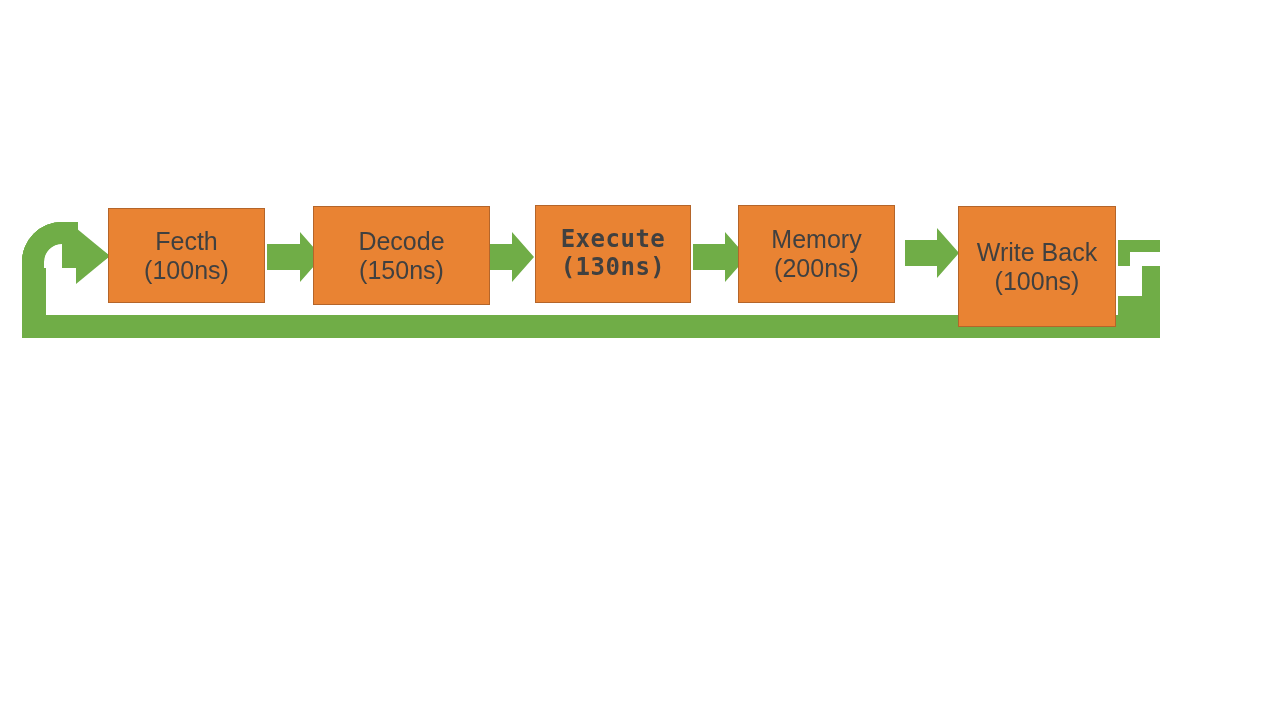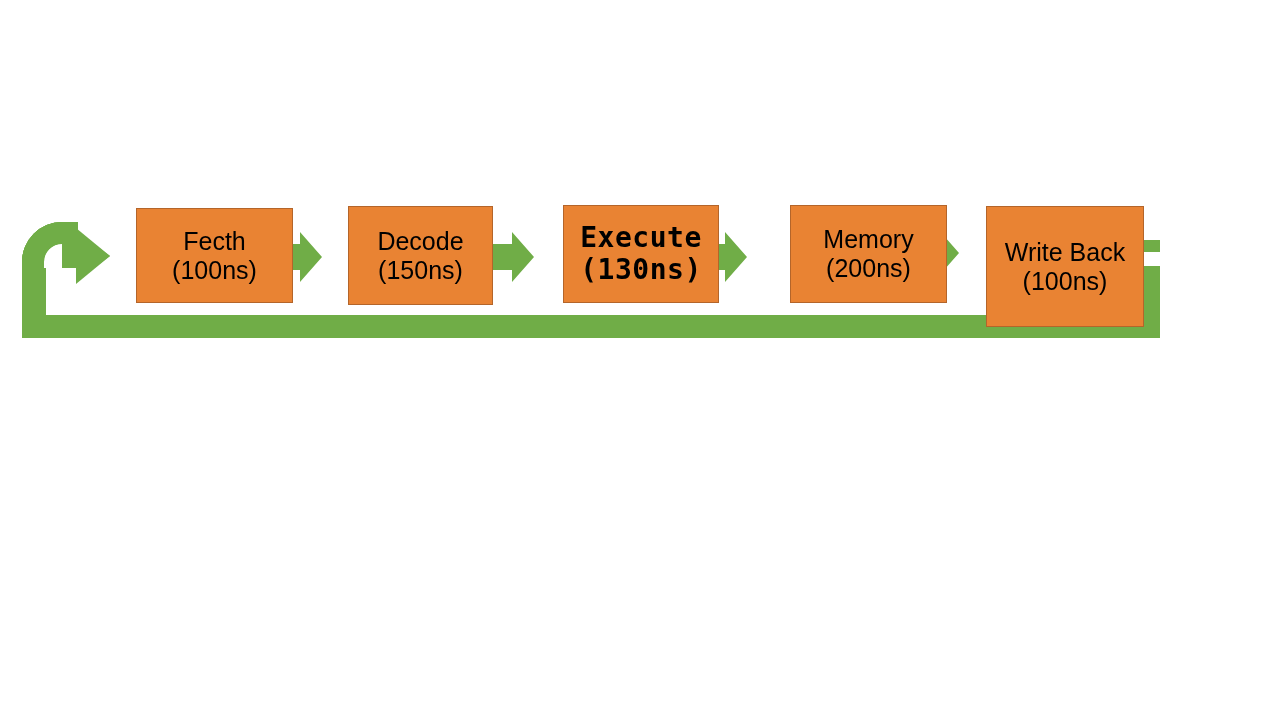--- a/index.html
+++ b/index.html
@@ -28,41 +28,40 @@
   }
   .stage-box {
     position: absolute;
     box-sizing: border-box;
     background: #E98333;
     border: 1px solid #B4652A;
     display: flex;
     flex-direction: column;
     align-items: center;
     justify-content: center;
-    color: #000000;
+    color: #404040;
     line-height: 1.16;
     z-index: 3;
-    margin-left: 28px;
   }
   .stage-label,
   .stage-time {
     display: block;
     white-space: nowrap;
     text-align: center;
   }
   .stage-sans .stage-label,
   .stage-sans .stage-time {
     font-family: "Liberation Sans", sans-serif;
     font-size: 25px;
     font-weight: 400;
   }
   .stage-mono .stage-label,
   .stage-mono .stage-time {
     font-family: "DejaVu Sans Mono", monospace;
-    font-size: 28px;
+    font-size: 24px;
     font-weight: 700;
     letter-spacing: 0.5px;
   }
 </style>
 </head>
 <body>
 
 <div id="canvas">
 
   <svg id="diagram-svg" viewBox="0 0 1280 720">
@@ -154,31 +153,31 @@
     <g>
       <polygon points="905,240 937,240 937,228 959,253 937,278 937,266 905,266" fill="#70AD47"></polygon>
     </g>
   </svg>
 
   <div class="stage-box stage-sans" id="stage-fetch" style="left:108px; top:208px; width:157px; height:95px;">
     <span class="stage-label">Fecth</span>
     <span class="stage-time">(100ns)</span>
   </div>
 
-  <div class="stage-box stage-sans" id="stage-decode" style="left:320px; top:206px; width:145px; height:99px;">
+  <div class="stage-box stage-sans" id="stage-decode" style="left:313px; top:206px; width:177px; height:99px;">
     <span class="stage-label">Decode</span>
     <span class="stage-time">(150ns)</span>
   </div>
 
   <div class="stage-box stage-mono" id="stage-execute" style="left:535px; top:205px; width:156px; height:98px;">
     <span class="stage-label">Execute</span>
     <span class="stage-time">(130ns)</span>
   </div>
 
-  <div class="stage-box stage-sans" id="stage-memory" style="left:762px; top:205px; width:157px; height:98px;">
+  <div class="stage-box stage-sans" id="stage-memory" style="left:738px; top:205px; width:157px; height:98px;">
     <span class="stage-label">Memory</span>
     <span class="stage-time">(200ns)</span>
   </div>
 
   <div class="stage-box stage-sans" id="stage-writeback" style="left:958px; top:206px; width:158px; height:121px;">
     <span class="stage-label">Write Back</span>
     <span class="stage-time">(100ns)</span>
   </div>
 
 </div>

